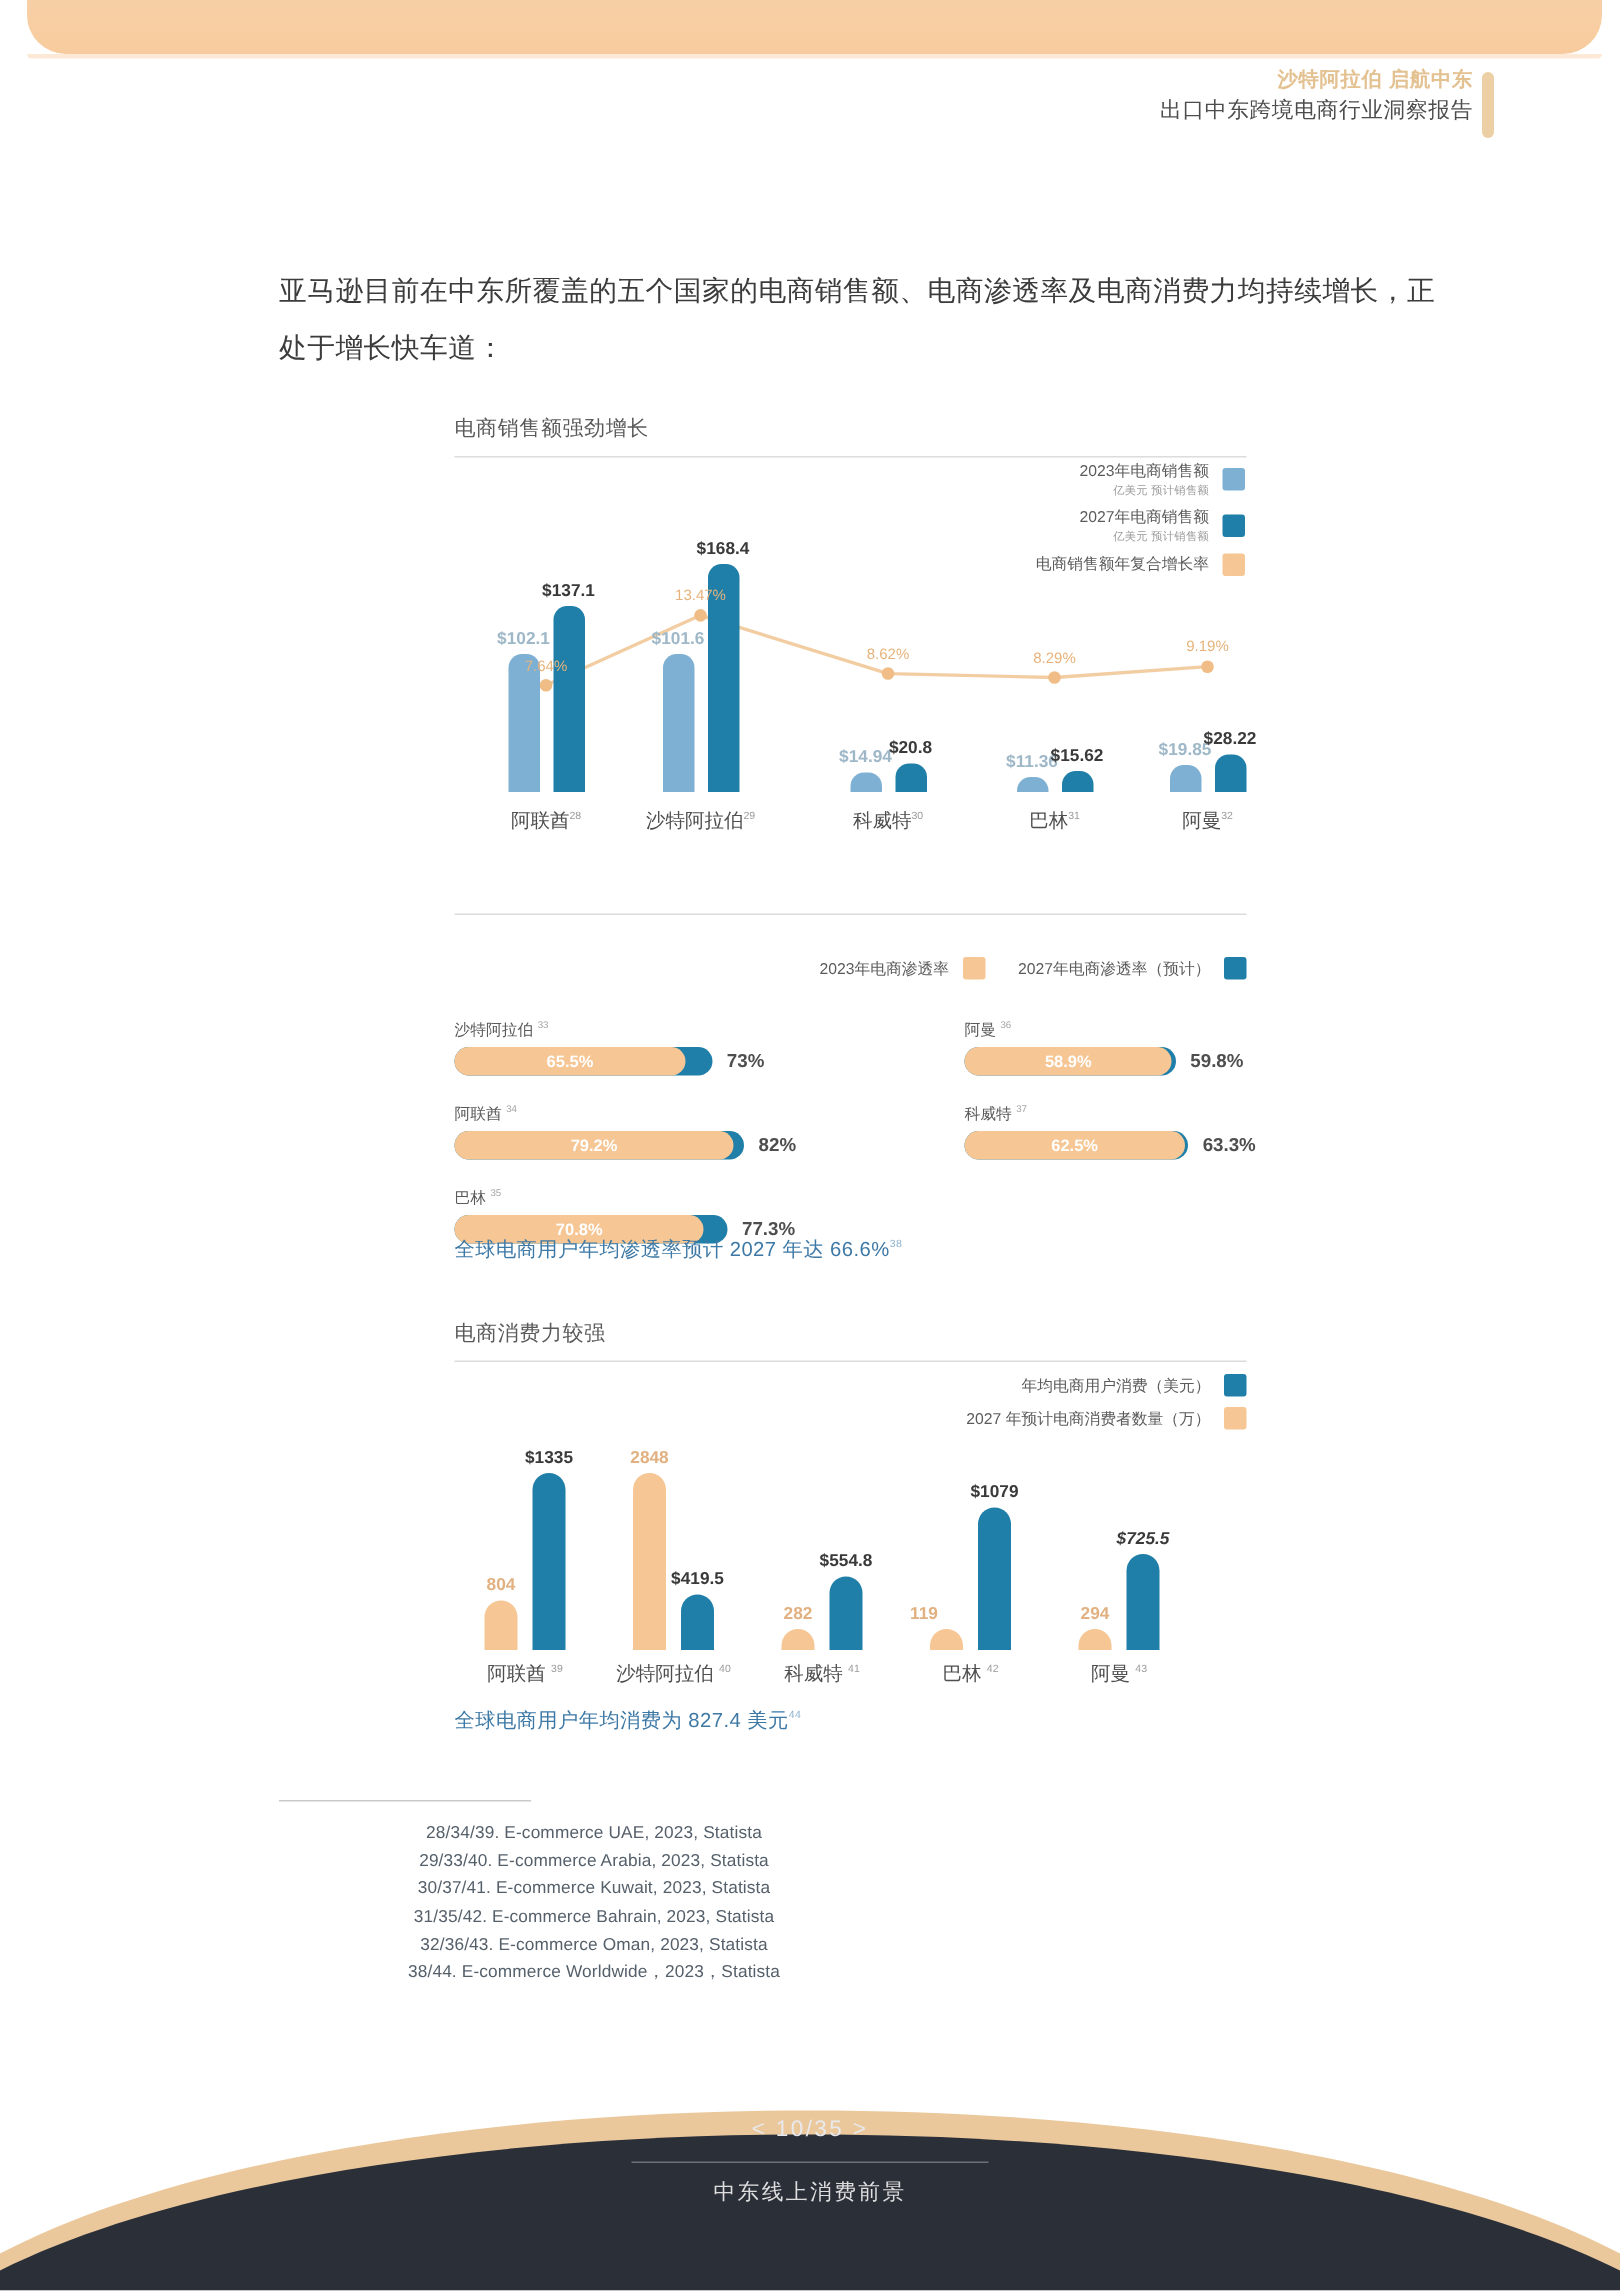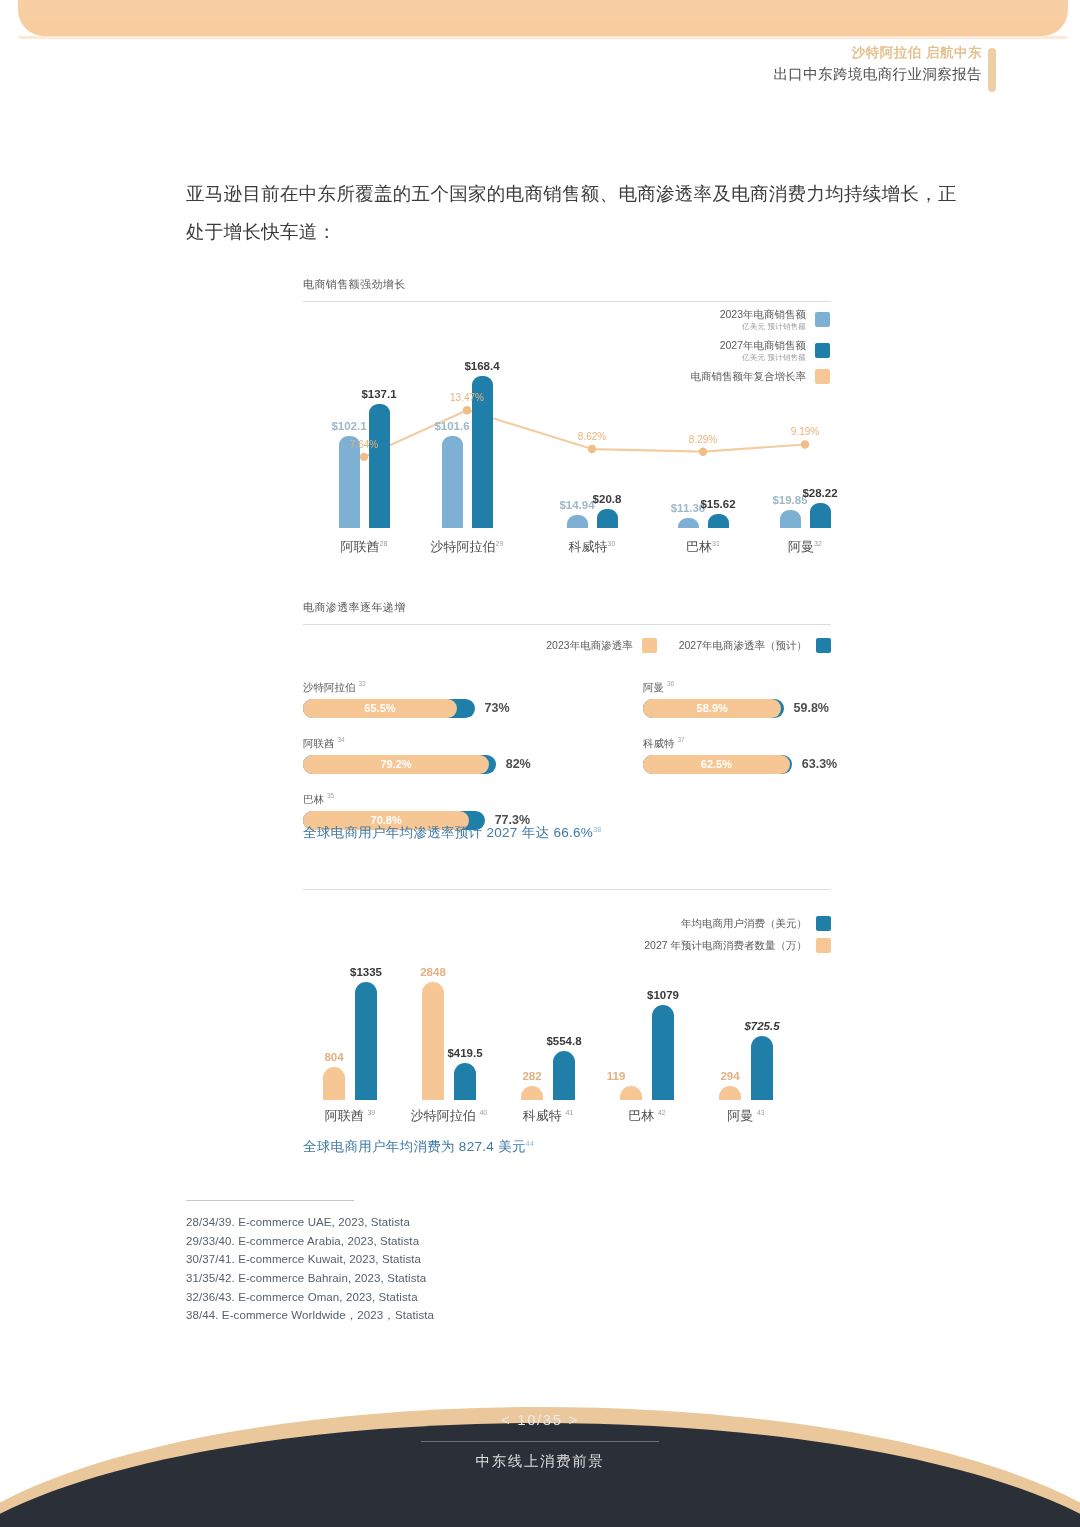--- a/index.html
+++ b/index.html
@@ -61,21 +61,21 @@
     width: 772px;
     font-size: 18.5px;
     line-height: 2.05;
     color: #3c3c3c;
     letter-spacing: .3px;
   }
 
   
   .panel { position: absolute; left: 303px; width: 528px; }
   .panel-title {
-    font-size: 11px;
+    font-size: 14px;
     color: #5a5a5a;
     letter-spacing: .4px;
     font-family: Liberation Serif, serif;
   }
   .panel-rule {
     margin-top: 9px;
     height: 1px;
     background: #dcdcdc;
     width: 100%;
   }
@@ -173,21 +173,21 @@
   }
   .c3-xlabel {
     position: absolute;
     font-size: 13px; color: #4f4f4f;
     transform: translateX(-50%);
     white-space: nowrap;
   }
   .c3-xlabel sup { font-size: 7px; color: #9b9b9b; }
 
   
-  .fn-wrap { position: absolute; left: 186px; top: 1200px; width: 420px; }
+  .fn-wrap { position: absolute; left: 186px; top: 1200px; width: 420px; text-align: center; }
   .fn-rule { width: 168px; height: 1px; background: #c9c9c9; margin-bottom: 12px; }
   .fn-line { font-size: 11.5px; color: #55606b; line-height: 1.62; letter-spacing: .1px; }
 
   
   .footer-svg { position: absolute; left: 0; bottom: 0; width: 1080px; height: 190px; }
   .footer-text { position: absolute; left: 0; bottom: 0; width: 1080px; height: 190px; }
   .pagenum {
     position: absolute; left: 0; right: 0; top: 74px;
     text-align: center;
     color: #e9e9ec; font-size: 15px; letter-spacing: 1.6px;
@@ -279,21 +279,20 @@
     <div class="c1-cagr-label" style="left: 400px; top: 115.68px;">8.29%</div>
     <div class="c1-bar" style="left: 476.5px; width: 21px; height: 17.9169px; bottom: 28px; background: rgb(126, 176, 212);"></div>
     <div class="c1-val" style="left: 487px; bottom: 49.9169px; color: rgb(159, 184, 200);">$19.85</div>
     <div class="c1-bar" style="left: 506.5px; width: 21px; height: 25.4717px; bottom: 28px; background: rgb(31, 127, 168);"></div>
     <div class="c1-val" style="left: 517px; bottom: 57.4717px; color: rgb(58, 58, 58);">$28.22</div>
     <div class="c1-xlabel" style="left: 502px;">阿曼<sup>32</sup></div>
     <div class="c1-cagr-label" style="left: 502px; top: 108.48px;">9.19%</div>
   </div>
 
 <div class="panel" style="top:600px;">
-  <div class="panel-title">电商渗透率逐年递增</div>
   <div class="panel-rule"></div>
 </div>
 
 <div class="legend-block" style="left:500px; top:638px; width:331px;">
   <div class="legend-row" style="gap:0;align-items:center;">
     <div class="legend-main">2023年电商渗透率</div>
     <div class="swatch" style="background:#f6c694; margin-left:9px;"></div>
     <div class="legend-main" style="margin-left:22px;">2027年电商渗透率（预计）</div>
     <div class="swatch" style="background:#1f7fa8; margin-left:9px;"></div>
   </div>
@@ -340,20 +339,21 @@
         <div class="p-outval" style="left: 158.755px;">63.3%</div>
       </div>
     </div>
   </div>
 
 <div class="note-line" style="left:303px; top:824px;">
   <span>全球电商用户年均渗透率预计 2027 年达 66.6%</span><sup>38</sup>
 </div>
 
 <div class="panel" style="top:880px;">
+  <div class="panel-title">电商消费力较强</div>
   <div class="panel-rule"></div>
 </div>
 
 <div class="legend-block" style="left:600px; top:916px; width:231px;">
   <div class="legend-row">
     <div class="legend-main">年均电商用户消费（美元）</div>
     <div class="swatch" style="background:#1f7fa8"></div>
   </div>
   <div class="legend-row" style="margin-top:7px;">
     <div class="legend-main">2027 年预计电商消费者数量（万）</div>

